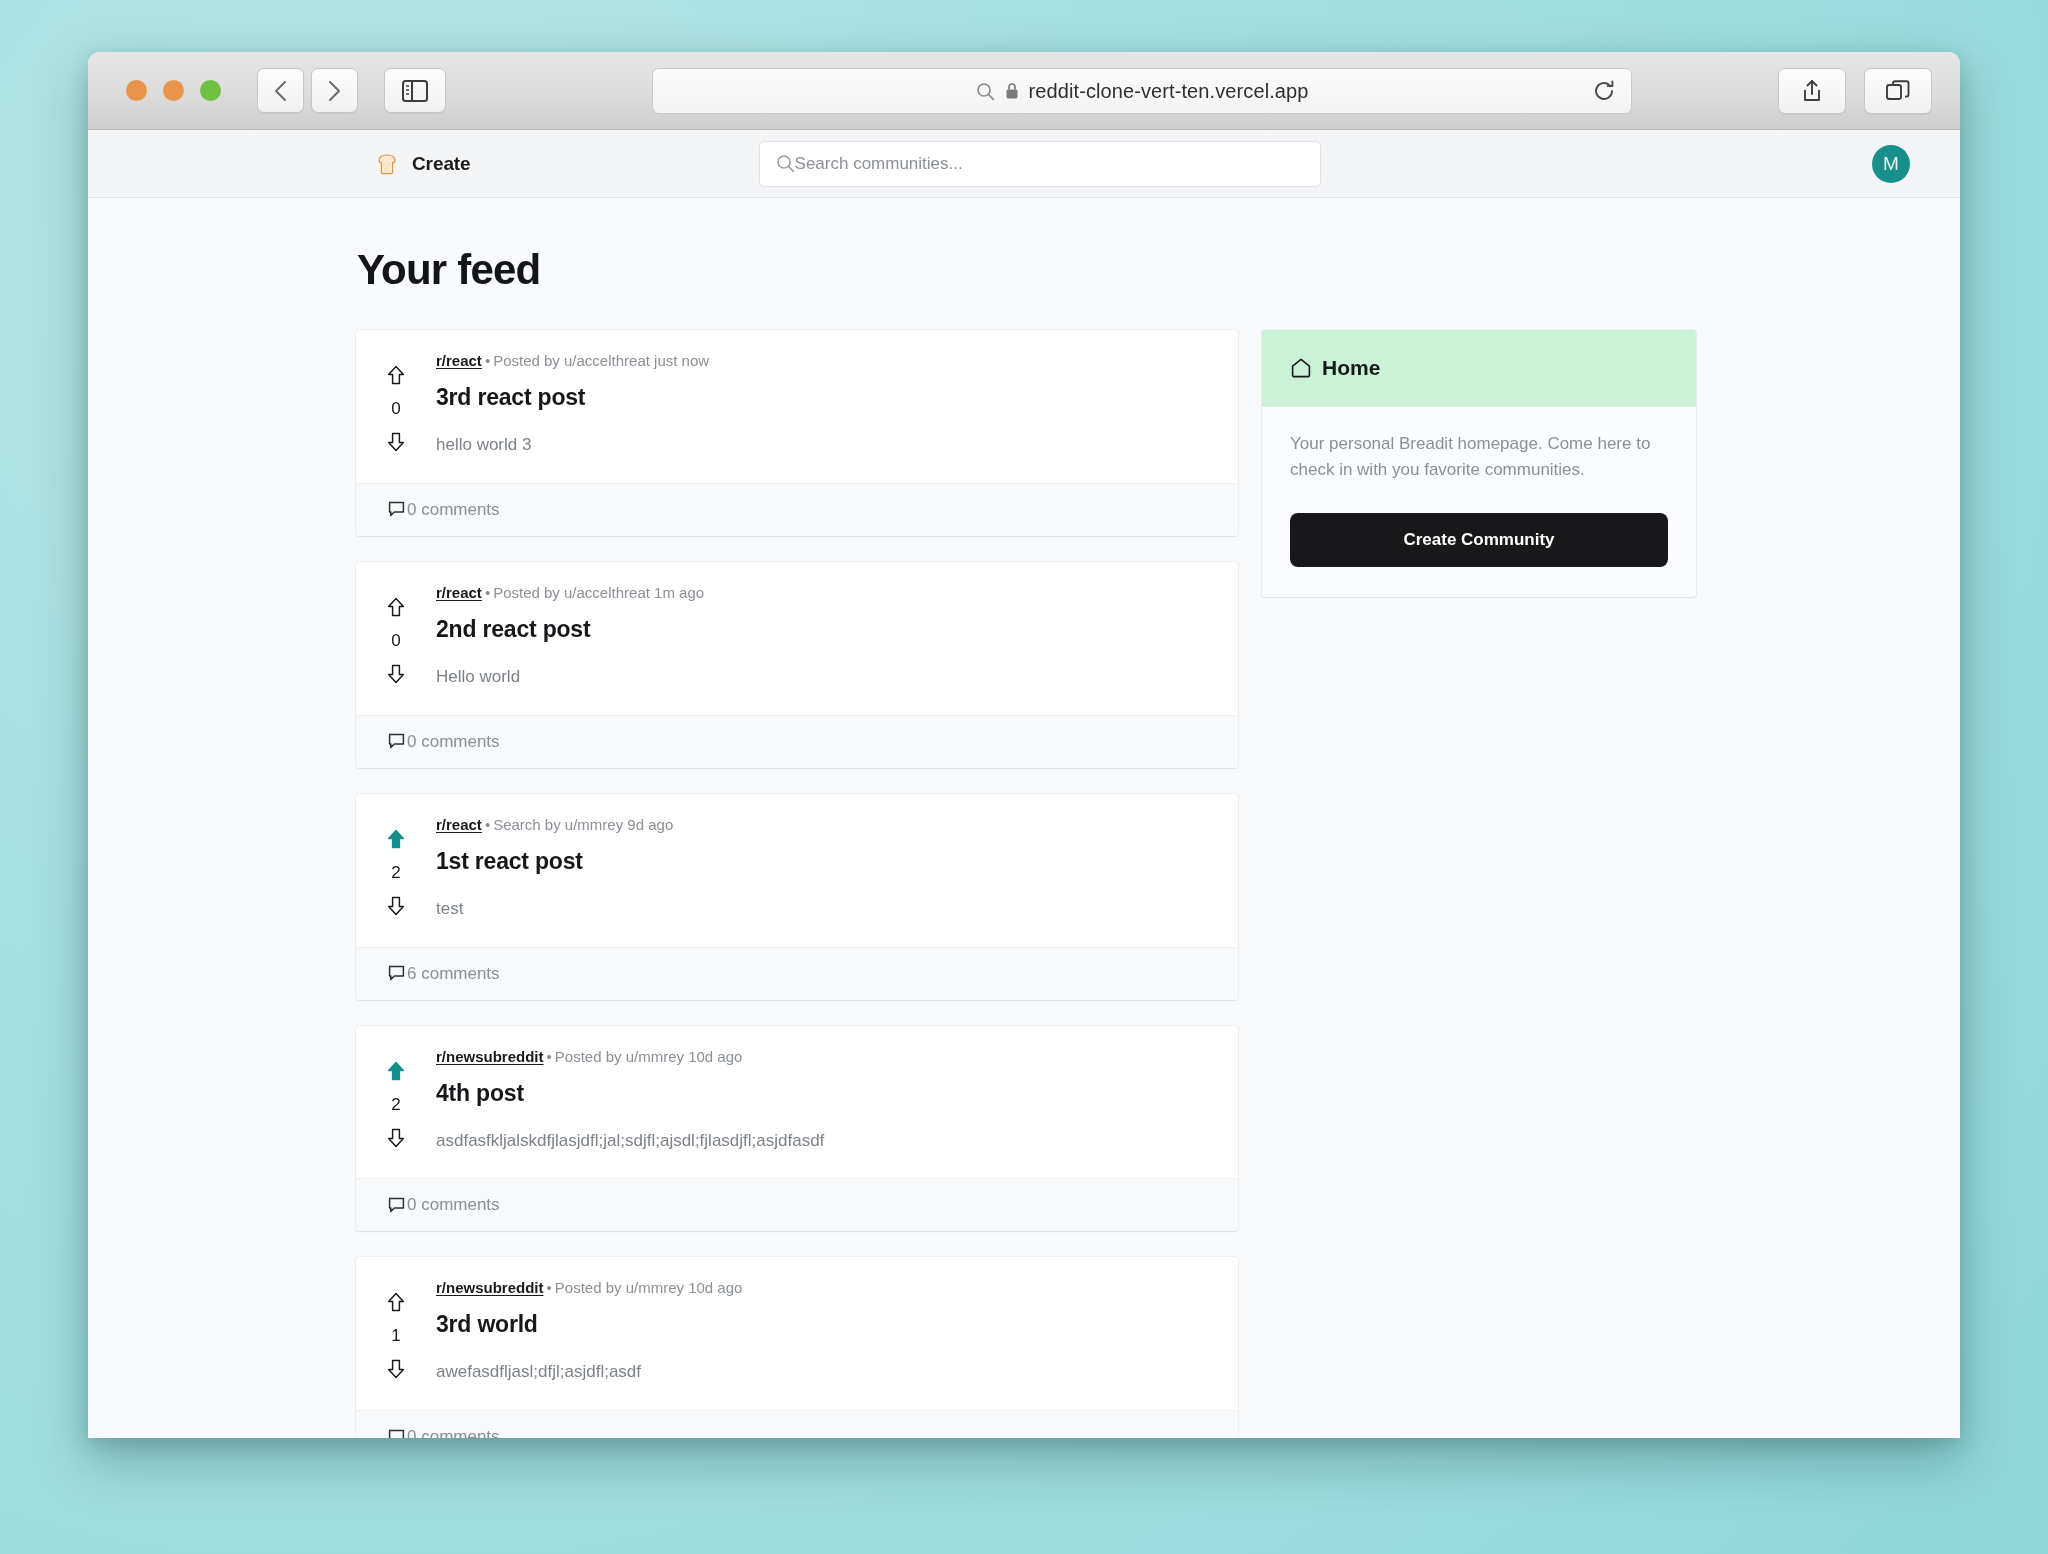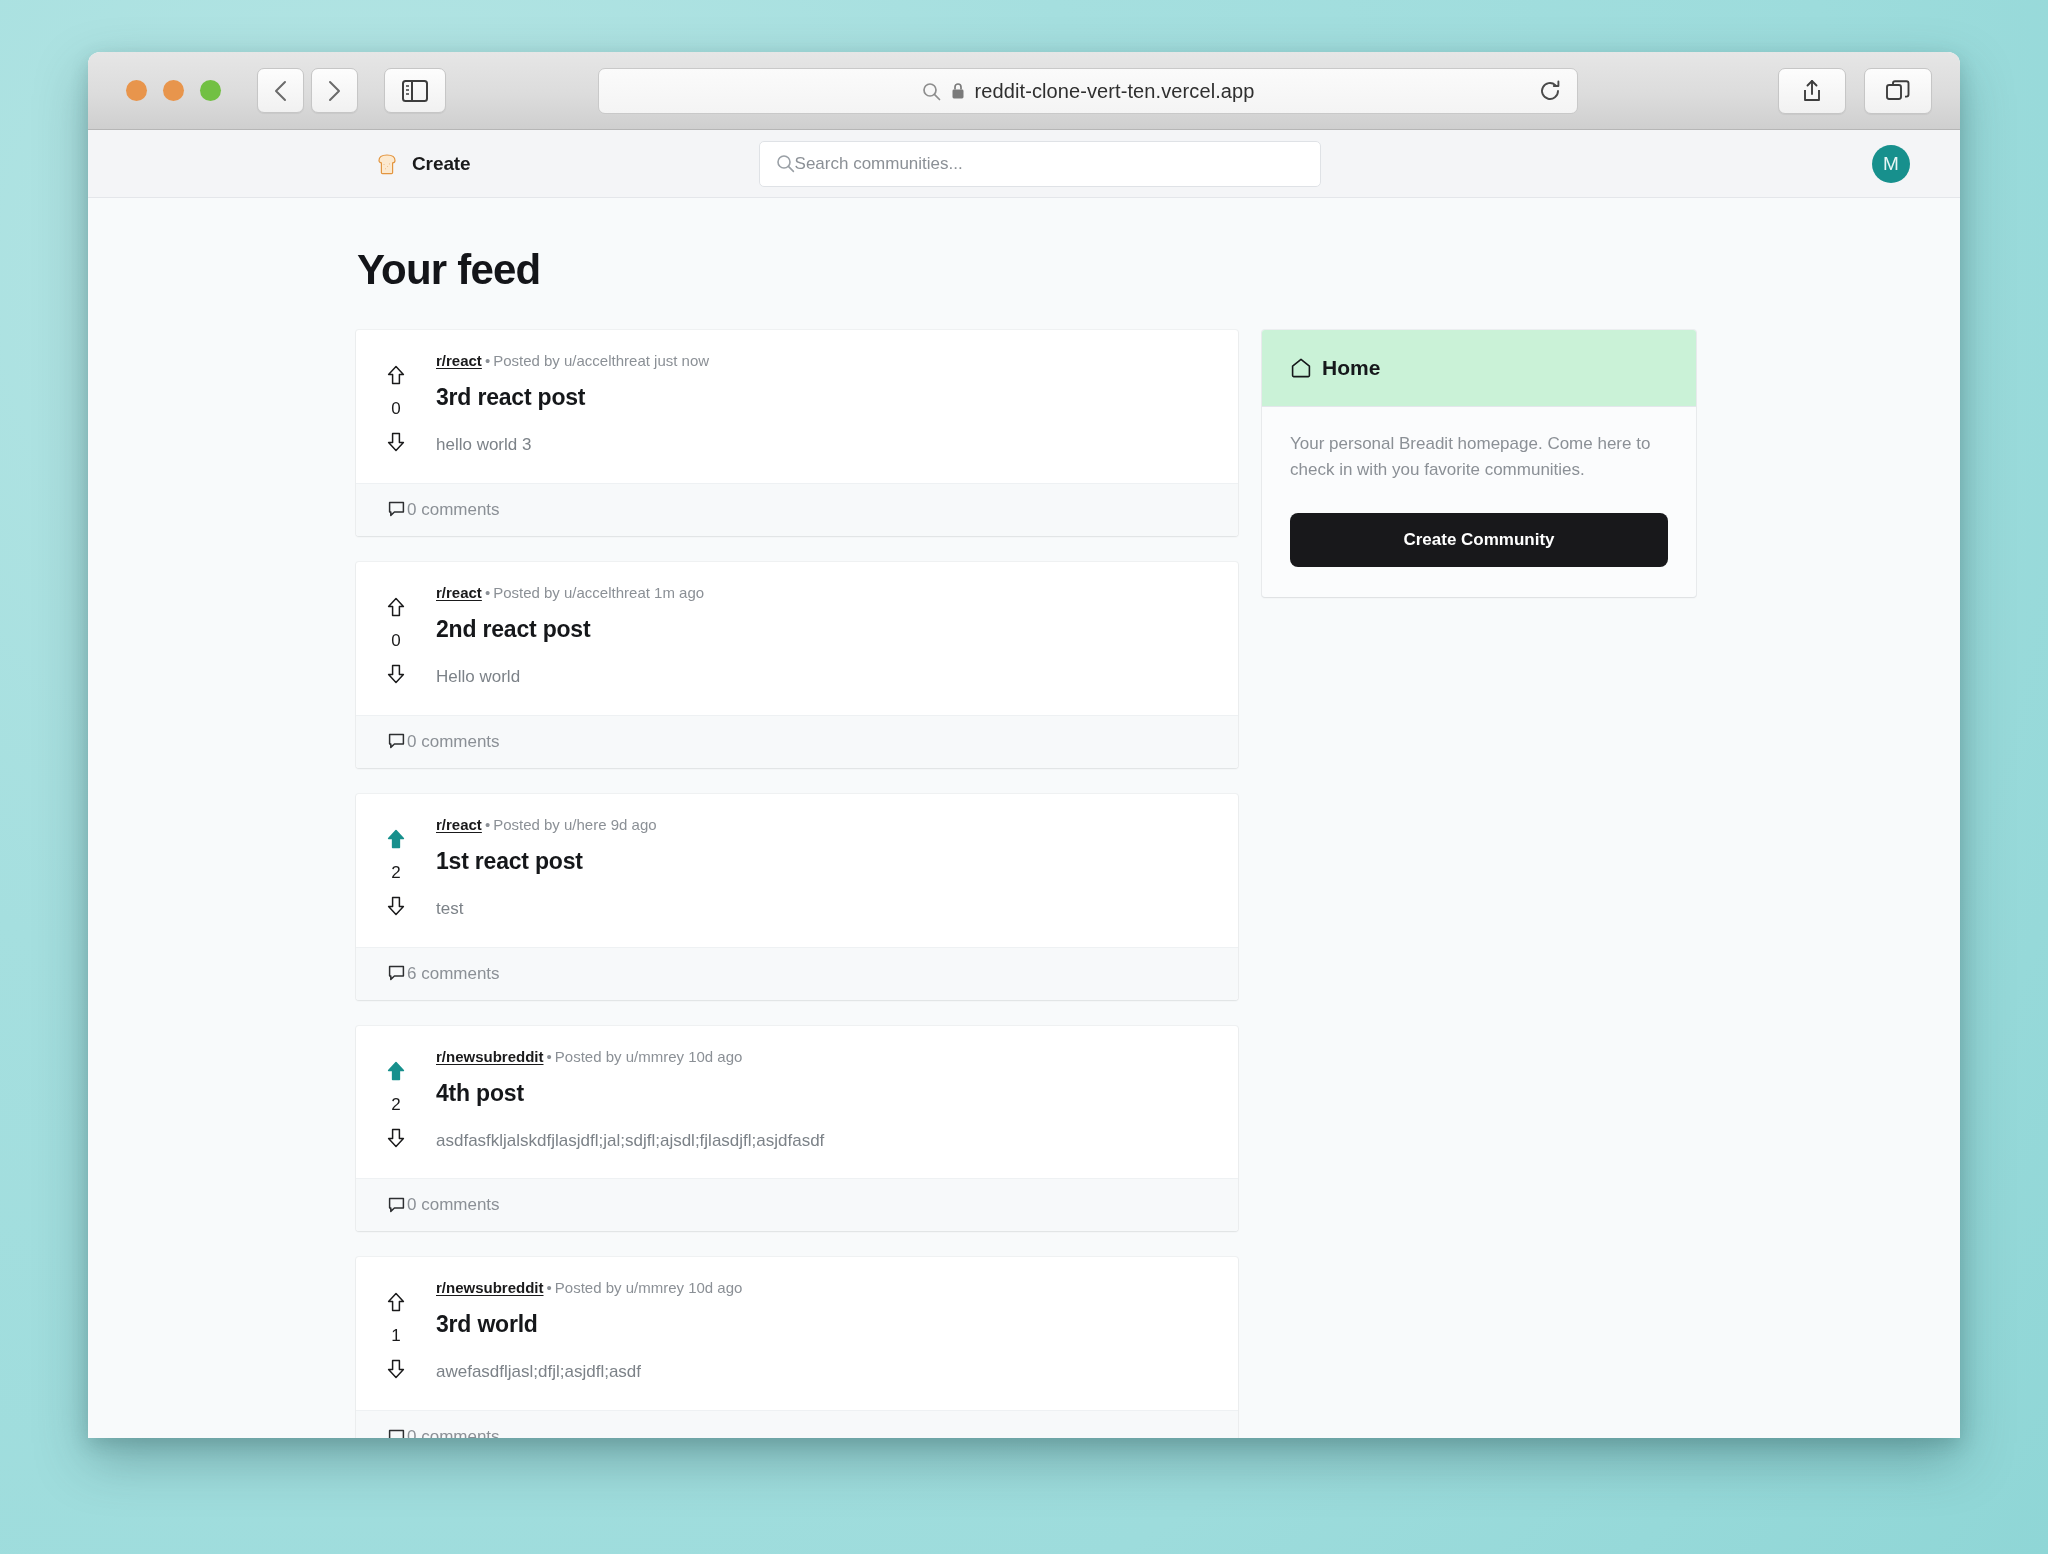--- a/index.html
+++ b/index.html
@@ -69,21 +69,21 @@
     box-shadow: 0 1px 1px rgba(0,0,0,0.06);
     display: flex;
     align-items: center;
     justify-content: center;
   }
   .chrome-btn svg { display:block; }
 
   .sidebar-toggle { margin-left: 26px; width: 62px; }
   .url-wrap {
     position: absolute;
-    left: 510px;
+    left: 564px;
     top: 16px;
     width: 980px;
     height: 46px;
   }
   .url-inner {
     width: 100%; height: 100%;
     border-radius: 7px;
     background: linear-gradient(to bottom,#fbfbfb,#f4f4f4);
     border: 1px solid #c9c9c9;
     display:flex; align-items:center; justify-content:center; gap: 10px;
@@ -501,21 +501,21 @@
                   </div>
                   <div class="vote-count">2</div>
                   <div class="vote-btn">
                     <svg width="18" height="20" viewBox="0 0 18 20">
                       <path d="M9 18.4 L16.4 10.6 L12.4 10.6 L12.4 1.6 L5.6 1.6 L5.6 10.6 L1.6 10.6 Z" fill="none" stroke="#1a1a1b" stroke-width="1.5" stroke-linejoin="round"></path>
                     </svg>
                   </div>
                 </div>
                 <div class="post-main">
                   <div class="post-meta">
-                    <a class="sub">r/react</a><span class="dot">•</span><span>Posted by u/here 9d ago</span>
+                    <a class="sub">r/react</a><span class="dot">•</span><span>Search by u/mmrey 9d ago</span>
                   </div>
                   <div class="post-title">1st react post</div>
                   <div class="post-text">test</div>
                 </div>
               </div>
               <div class="post-footer">
                 <svg width="19" height="19" viewBox="0 0 19 19">
                   <path d="M1.6 2.4 h13.8 v9.6 h-9 l-3.6 3.4 v-3.4 h-1.2 z" fill="none" stroke="#2d2f31" stroke-width="1.5" stroke-linejoin="round"></path>
                 </svg>
                 <a class="comments-label">6 comments</a>

